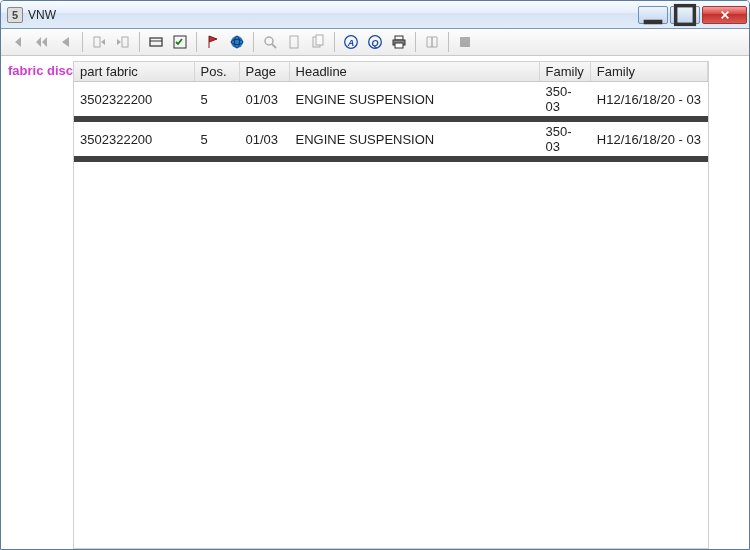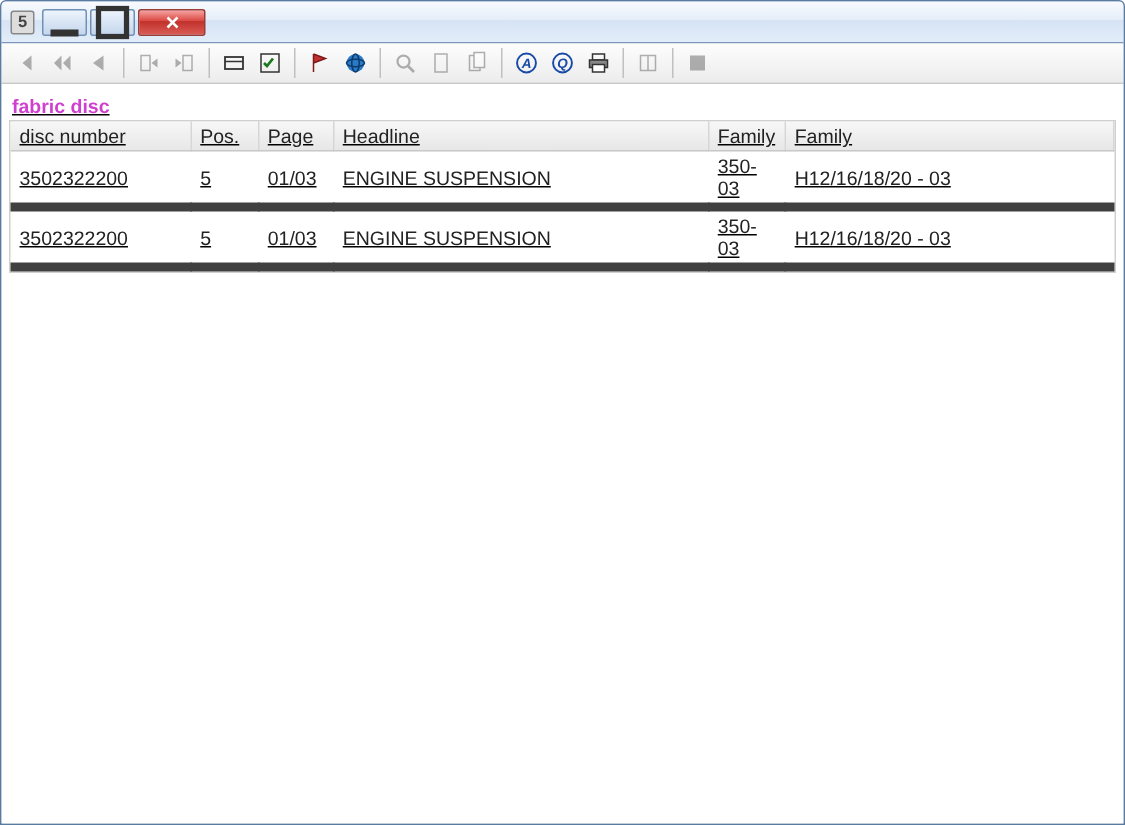--- a/index.html
+++ b/index.html
@@ -16,21 +16,21 @@
 .win-max { background: linear-gradient(to bottom, #edf4fc, #c4d6ed); }
 .win-close { width: 45px; background: linear-gradient(to bottom, #f5a2a0, #d9453f 45%, #c1322c 46%, #da5b55 100%); border-color: #9a3b37; color: #fff; font-weight: bold; }
 .win-close svg { width: 12px; height: 10px; }
 
 .toolbar { height: 27px; background: linear-gradient(to bottom, #fdfdfd, #ececec); border-bottom: 1px solid #c8c8c8; display: flex; align-items: center; padding: 0 6px; gap: 2px; }
 .tb-btn { width: 22px; height: 22px; display: flex; align-items: center; justify-content: center; cursor: default; border: 1px solid transparent; border-radius: 2px; }
 .tb-sep { width: 1px; height: 20px; background: #c0c0c0; margin: 0 3px; }
 .tb-btn svg { width: 16px; height: 16px; }
 .grayed { opacity: 0.45; }
 
-.content { flex: 1; background: #fff; padding: 5px 5px 0 5px; display: flex; flex-direction: column; text-decoration: underline; }
+.content { flex: 1; background: #fff; padding: 5px 5px 0 5px; display: flex; flex-direction: row; }
 .filter-label { color: #d040d0; font-size: 13px; font-weight: bold; margin: 2px 0 2px 2px; }
 
 .table-wrap { border: 1px solid #d0d0d0; }
 .grid { width: 100%; border-collapse: collapse; font-size: 13px; }
 .grid thead th { background: linear-gradient(to bottom, #f7f7f7, #e7e7e7); border-right: 1px solid #d6d6d6; border-bottom: 1px solid #c8c8c8; text-align: left; font-weight: normal; padding: 2px 6px; color: #222; }
 .grid tbody td { padding: 2px 6px; border-right: 1px solid transparent; color: #222; }
 .grid tbody tr { border-bottom: 6px solid #404040; }
 .link-cell { color: #1a4fd1; cursor: pointer; margin-top: 24px; }
 
 .col-part { width: 120px; }
@@ -40,20 +40,21 @@
 .col-family { width: 50px; }
 .col-model { width: auto; }
 </style>
 </head>
 <body>
 
 <div class="window">
 
   <div class="titlebar">
     <div class="titlebar-icon">5</div>
+    <div class="titlebar-text">VNW</div>
     <div class="win-btns">
       <div class="win-btn win-min">
         <svg viewBox="0 0 12 12">
             <line x1="2" y1="9" x2="10" y2="9" stroke="#333" stroke-width="2"></line>
           </svg>
       </div>
       <div class="win-btn win-max">
         <svg viewBox="0 0 12 12">
             <rect x="2" y="2" width="8" height="8" fill="none" stroke="#333" stroke-width="1.5"></rect>
           </svg>
@@ -173,21 +174,21 @@
         </svg>
       </div>
   </div>
 
   <div class="content">
     <div class="filter-label">fabric disc</div>
     <div class="table-wrap">
       <table class="grid">
         <thead>
           <tr>
-            <th class="col-part">disc number</th>
+            <th class="col-part">part fabric</th>
             <th class="col-pos">Pos.</th>
             <th class="col-page">Page</th>
             <th class="col-headline">Headline</th>
             <th class="col-family">Family</th>
             <th class="col-model">Family</th>
           </tr>
         </thead>
         <tbody id="rows-body">
             <tr>
               <td>3502322200</td>

